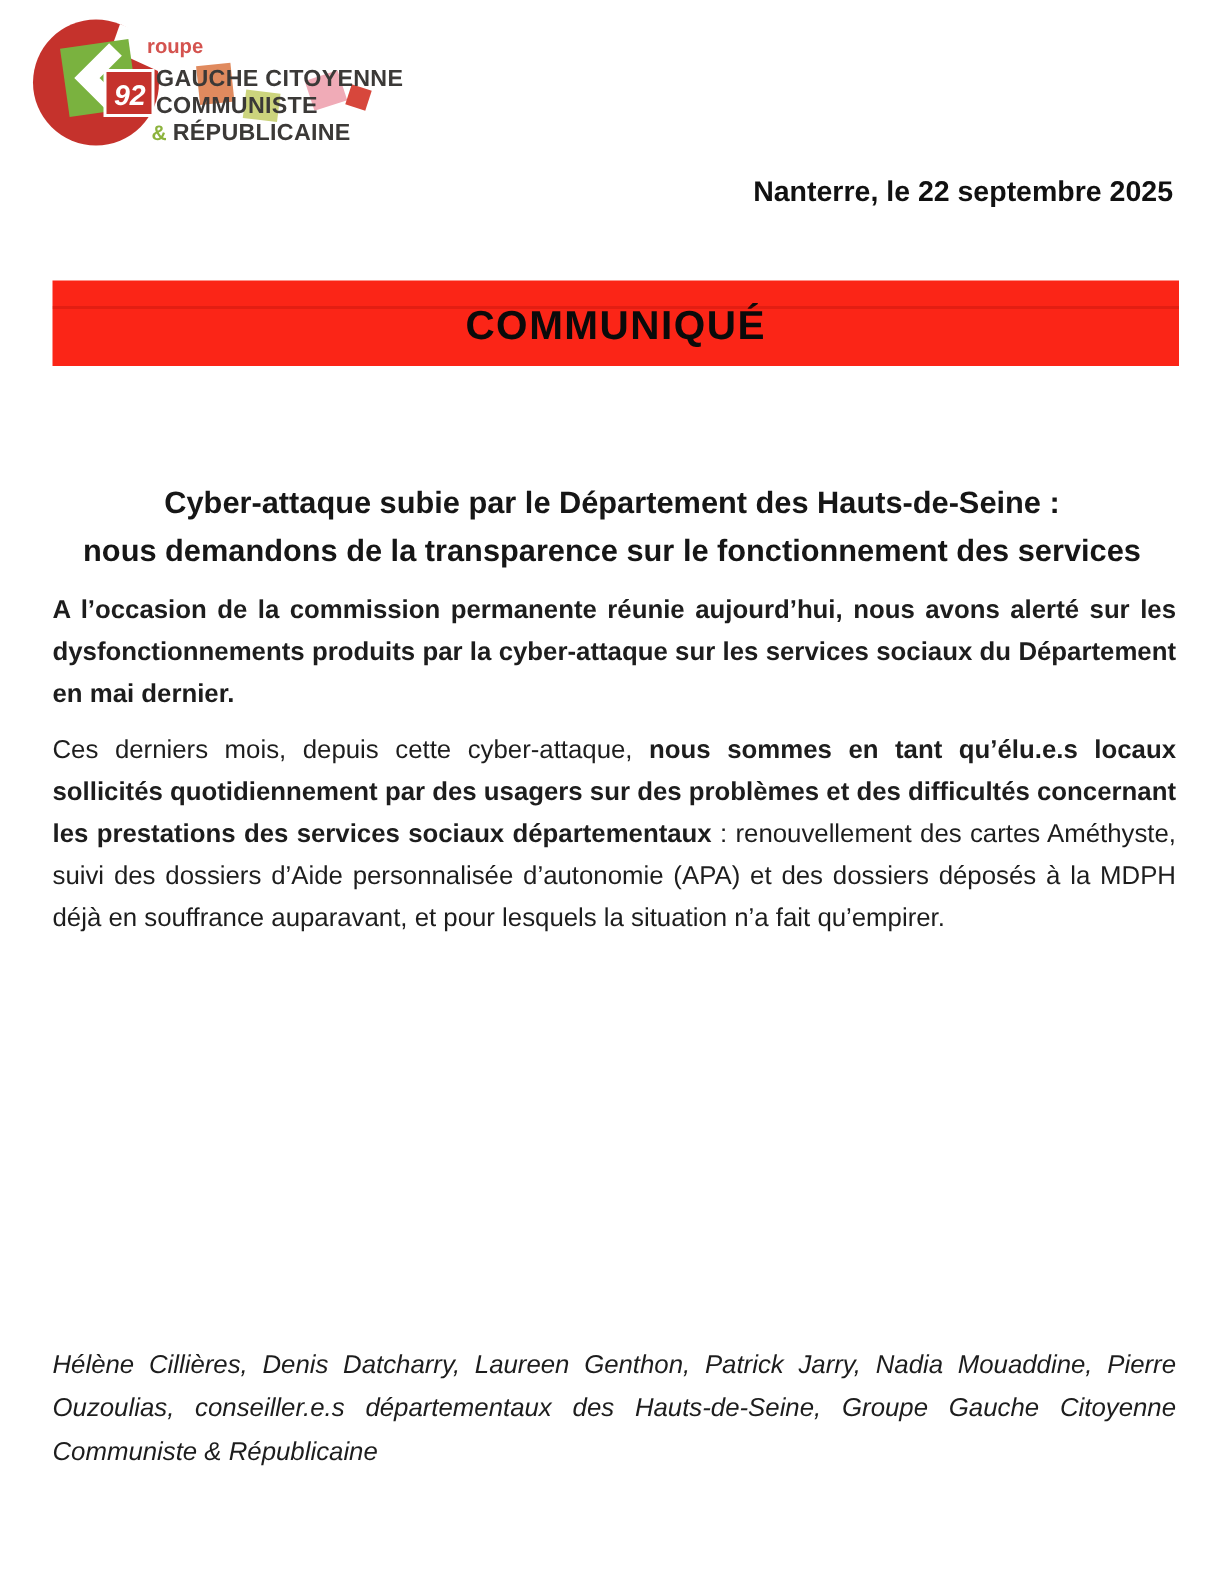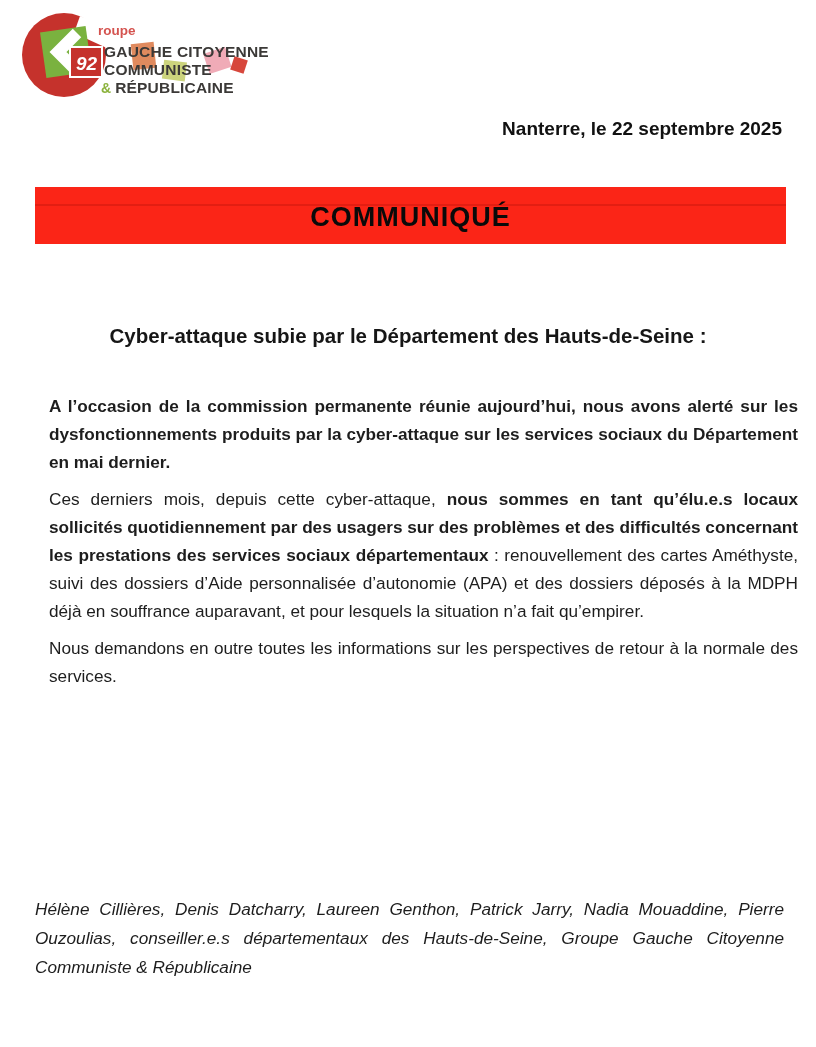--- a/index.html
+++ b/index.html
@@ -23,21 +23,21 @@
     padding-top:4px;box-sizing:border-box;
   }
   .banner-fold{position:absolute;left:0;top:17px;width:100%;height:2px;background:rgba(140,10,5,.22);}
   .banner-label{font-weight:bold;font-size:27px;color:#0a0a0a;letter-spacing:1px;}
   
   .doc-title{
     position:absolute;left:0;top:300px;width:816px;text-align:center;
     font-weight:bold;font-size:20.5px;line-height:32px;color:#161616;margin-top:20px;
   }
   
-  .body-text{position:absolute;left:49px;top:392px;width:749px;}
+  .body-text{position:absolute;left:35px;top:392px;width:749px;}
   .para{
     margin:0 0 9px 0;font-size:17.2px;line-height:28px;text-align:justify;color:#1d1d1d;
   }
   .para .b{font-weight:bold;}
   
   .signature{
     position:absolute;left:35px;top:895px;width:749px;
     font-style:italic;font-size:17.2px;line-height:29px;text-align:justify;color:#1d1d1d;
   }
 </style>
@@ -72,21 +72,21 @@
 
 <div class="dateline">Nanterre, le 22 septembre 2025</div>
 
 <div class="banner" style="background: rgb(251, 37, 23);">
   <div class="banner-fold"></div>
   <span class="banner-label">COMMUNIQUÉ</span>
 </div>
 
 <div class="doc-title">
   <div>Cyber-attaque subie par le Département des Hauts-de-Seine :</div>
+  <div>nous demandons de la transparence sur le fonctionnement des services</div>
 </div>
 
 <div class="body-text">
     <p class="para"><span class="b">A l’occasion de la commission permanente réunie aujourd’hui, nous avons alerté sur les dysfonctionnements produits par la cyber-attaque sur les services sociaux du Département en mai dernier.</span></p>
     <p class="para"><span>Ces derniers mois, depuis cette cyber-attaque, </span><span class="b">nous sommes en tant qu’élu.e.s locaux sollicités quotidiennement par des usagers sur des problèmes et des difficultés concernant les prestations des services sociaux départementaux</span><span> : renouvellement des cartes Améthyste, suivi des dossiers d’Aide personnalisée d’autonomie (APA) et des dossiers déposés à la MDPH déjà en souffrance auparavant, et pour lesquels la situation n’a fait qu’empirer.</span></p>
-    <p class="para"><span>Nous demandons en outre toutes les informations sur les perspectives de retour à la normale des services.</span></p>
   </div>
 
 <div class="signature">Hélène Cillières, Denis Datcharry, Laureen Genthon, Patrick Jarry, Nadia Mouaddine, Pierre Ouzoulias, conseiller.e.s départementaux des Hauts-de-Seine, Groupe Gauche Citoyenne Communiste &amp; Républicaine</div>
 
 </body></html>

